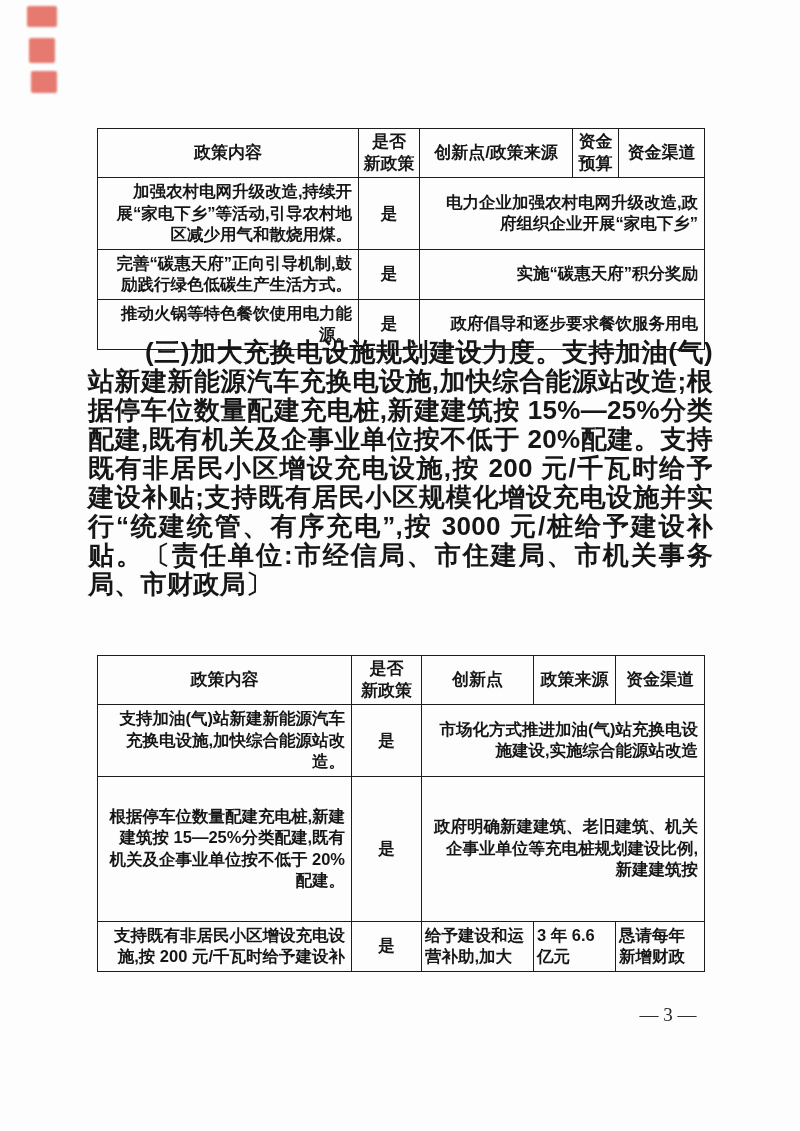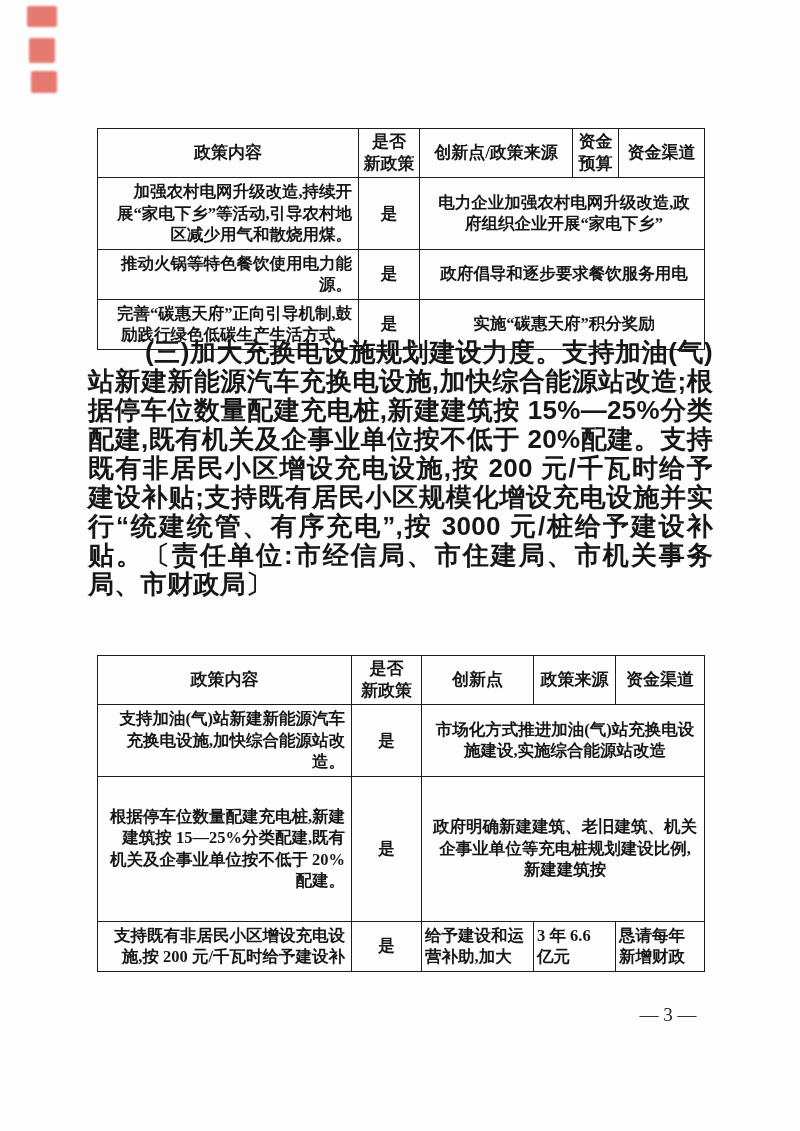--- a/index.html
+++ b/index.html
@@ -16,39 +16,39 @@
   
   .mark{position:absolute;background:#e0564a;opacity:.78;filter:blur(1.2px);border-radius:2px;}
   .mark.m1{left:27px;top:6px;width:30px;height:21px;}
   .mark.m2{left:29px;top:38px;width:26px;height:25px;}
   .mark.m3{left:31px;top:71px;width:26px;height:22px;}
 
   table{
     position:absolute;
     border-collapse:collapse;
     table-layout:fixed;
-    width:607px;left:97px;font-family:Liberation Serif, serif;
+    width:607px;left:97px;
   }
   #t1{top:128px;}
   #t2{top:655px;}
   th,td{
     border:1.5px solid #1d1d1d;
     font-weight:700;
     vertical-align:middle;
     overflow:hidden;
   }
   th{
     font-size:17px;line-height:22px;
     text-align:center;padding:2px;
     white-space:pre-line;
   }
   td{font-size:16.5px;line-height:21.5px;}
   td.c1{text-align:right;padding:3px 6px 3px 9px;}
   td.c2{text-align:center;}
-  td.c3{text-align:center;padding:3px 6px 3px 10px;}
+  td.c3{text-align:right;padding:3px 6px 3px 10px;}
   td.cc{padding:2px 3px;white-space:pre-line;}
 
   .para{
     position:absolute;
     left:88px;top:338px;width:625px;
     font-size:26px;line-height:29px;
     font-weight:700;
     text-align:justify;
     text-indent:57px;
     letter-spacing:.3px;
@@ -88,29 +88,29 @@
       <th>创新点/政策来源</th>
       <th>资金
 预算</th>
       <th>资金渠道</th>
     </tr>
     <tr style="height:64px">
       <td class="c1">加强农村电网升级改造,持续开展“家电下乡”等活动,引导农村地区减少用气和散烧用煤。</td>
       <td class="c2">是</td>
       <td class="c3" colspan="3">电力企业加强农村电网升级改造,政府组织企业开展“家电下乡”</td>
     </tr>
+    <tr style="height:48px">
+      <td class="c1">完善“碳惠天府”正向引导机制,鼓励践行绿色低碳生产生活方式。</td>
+      <td class="c2">是</td>
+      <td class="c3" colspan="3">实施“碳惠天府”积分奖励</td>
+    </tr>
     <tr style="height:43px">
       <td class="c1">推动火锅等特色餐饮使用电力能源。</td>
       <td class="c2">是</td>
       <td class="c3" colspan="3">政府倡导和逐步要求餐饮服务用电</td>
-    </tr>
-    <tr style="height:48px">
-      <td class="c1">完善“碳惠天府”正向引导机制,鼓励践行绿色低碳生产生活方式。</td>
-      <td class="c2">是</td>
-      <td class="c3" colspan="3">实施“碳惠天府”积分奖励</td>
     </tr>
   </tbody>
     </table>
 
   <div class="para">(三)加大充换电设施规划建设力度。支持加油(气)站新建新能源汽车充换电设施,加快综合能源站改造;根据停车位数量配建充电桩,新建建筑按 15%—25%分类配建,既有机关及企事业单位按不低于 20%配建。支持既有非居民小区增设充电设施,按 200 元/千瓦时给予建设补贴;支持既有居民小区规模化增设充电设施并实行“统建统管、有序充电”,按 3000 元/桩给予建设补贴。〔责任单位:市经信局、市住建局、市机关事务局、市财政局〕</div>
 
   <table id="t2">
     <colgroup>
       <col style="width:254px">
         <col style="width:70px">

